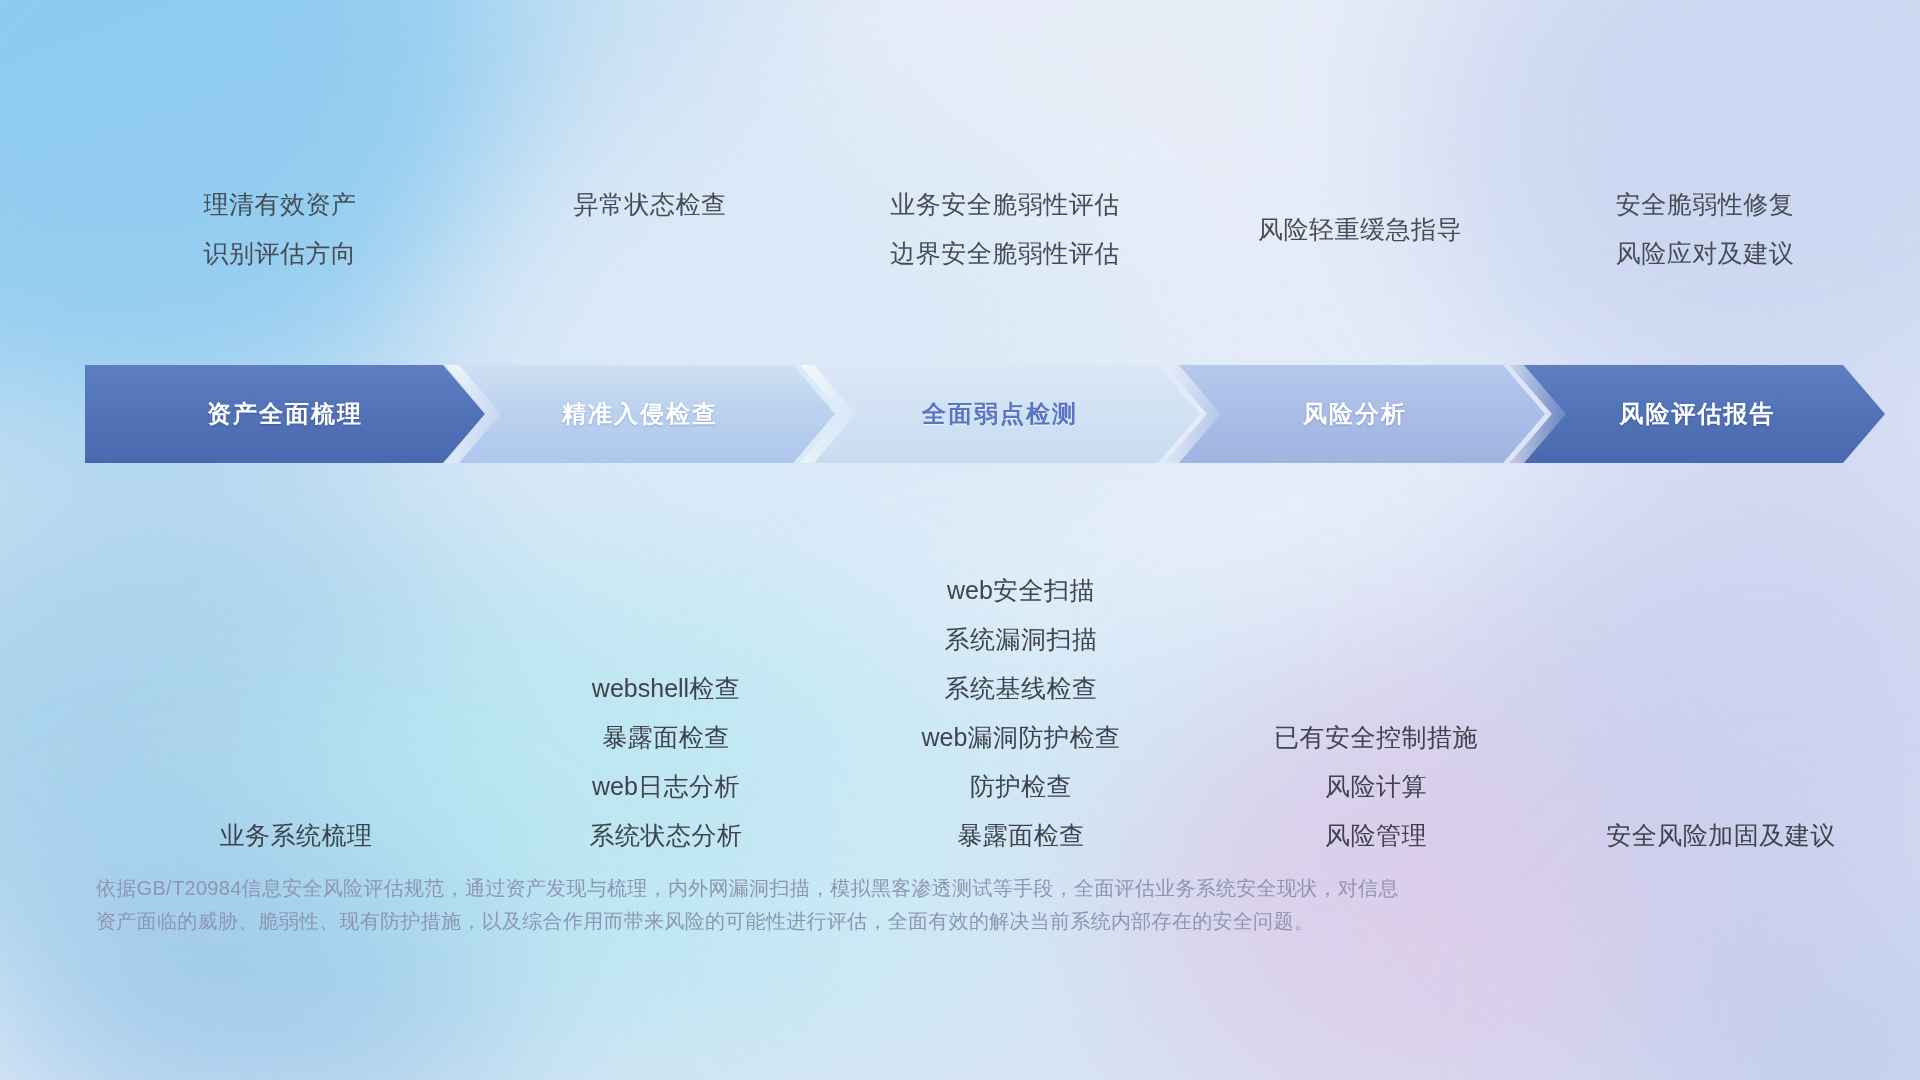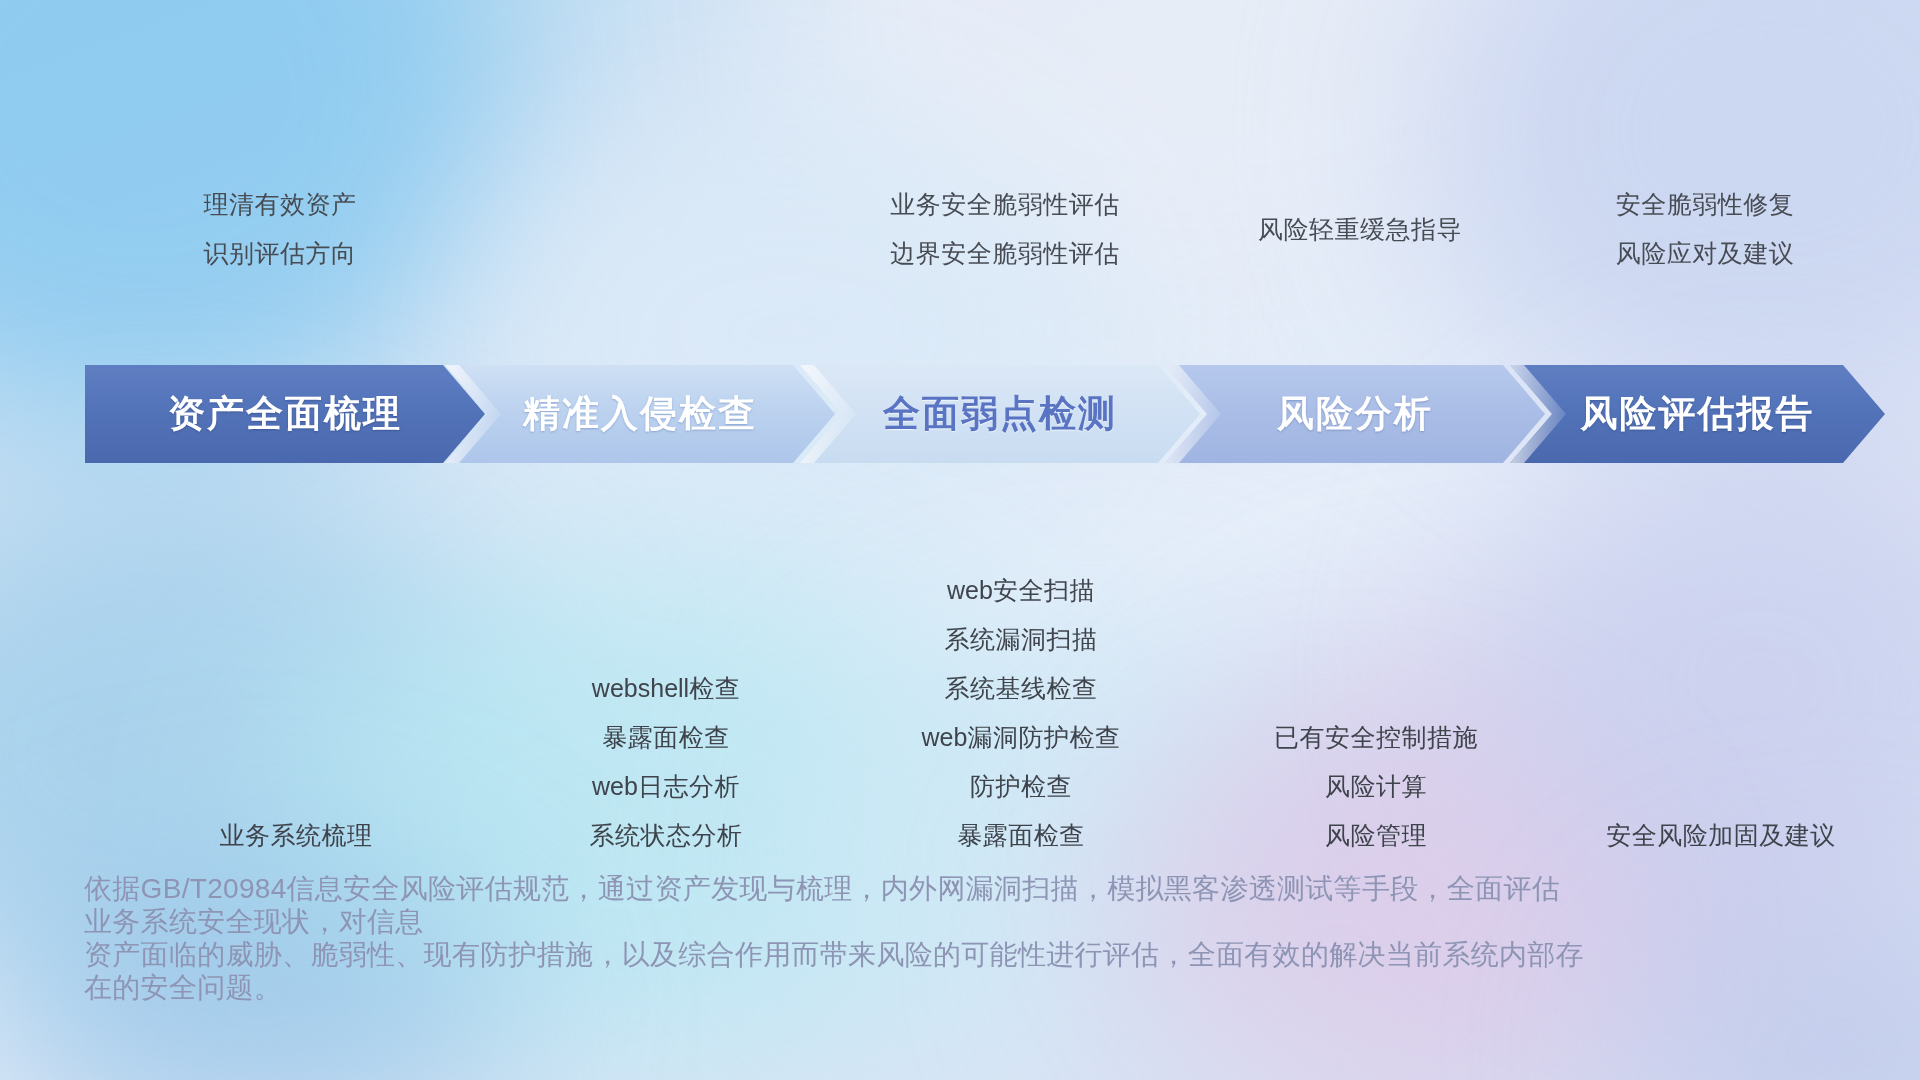--- a/index.html
+++ b/index.html
@@ -68,21 +68,21 @@
     position:absolute;top:0;height:98px;
     display:flex;align-items:center;justify-content:center;
     -webkit-clip-path:polygon(0 0, calc(100% - 42px) 0, 100% 50%, calc(100% - 42px) 100%, 0 100%, 42px 50%);
     clip-path:polygon(0 0, calc(100% - 42px) 0, 100% 50%, calc(100% - 42px) 100%, 0 100%, 42px 50%);
   }
   .arrow.first{
     -webkit-clip-path:polygon(0 0, calc(100% - 42px) 0, 100% 50%, calc(100% - 42px) 100%, 0 100%);
     clip-path:polygon(0 0, calc(100% - 42px) 0, 100% 50%, calc(100% - 42px) 100%, 0 100%);
   }
   .arrow .lbl{
-    font-size:37px;font-weight:700;letter-spacing:2px;
+    font-size:24px;font-weight:700;letter-spacing:2px;
     white-space:nowrap;
   }
   .a1{left:0;width:400px;background:linear-gradient(180deg,#5f7ec2 0%,#5272b8 50%,#4a68ad 100%);}
   .a1 .lbl{color:#ffffff;text-shadow:0 1px 2px rgba(30,50,100,.35);}
   .a2{left:360px;width:390px;background:linear-gradient(180deg,#cfe0f4 0%,#bcd2ef 45%,#adc6ea 100%);}
   .a2 .lbl{color:#ffffff;text-shadow:0 1px 2px rgba(90,120,175,.45);}
   .a3{left:715px;width:400px;background:linear-gradient(180deg,#dbe8f6 0%,#d2e2f4 45%,#c8dcf1 100%);}
   .a3 .lbl{color:#5a74c4;text-shadow:0 1px 1px rgba(255,255,255,.7);}
   .a4{left:1080px;width:380px;background:linear-gradient(180deg,#b6c8ec 0%,#a9bde6 50%,#9fb4e1 100%);}
   .a4 .lbl{color:#ffffff;text-shadow:0 1px 2px rgba(70,95,160,.4);}
@@ -100,22 +100,22 @@
     clip-path:polygon(0 0, 14px 0, 56px 50%, 14px 100%, 0 100%, 42px 50%);
     opacity:.9;pointer-events:none;
   }
   .n1{left:360px;}
   .n2{left:715px;}
   .n3{left:1080px;}
   .n4{left:1425px;}
 
   
   #footer{
-    position:absolute;left:84px;top:872px;width:1500px;
-    color:#8e95b4;font-size:28px;line-height:33px;letter-spacing:.3px;
+    position:absolute;left:96px;top:872px;width:1500px;
+    color:#8e95b4;font-size:20px;line-height:33px;letter-spacing:.3px;
   }
   #footer p{margin:0;}
 </style>
 </head>
 <body>
 
 <div id="bg">
   <div class="layer base"></div>
   <div class="layer blob b1"></div>
   <div class="layer blob b2"></div>
@@ -132,20 +132,21 @@
 </div>
 
 <div id="content">
 
   <div class="cols-top top">
     <div class="col c1">
       <div class="item">理清有效资产</div>
       <div class="item">识别评估方向</div>
     </div>
     <div class="col c2">
+      <div class="item">异常状态检查</div>
     </div>
     <div class="col c3">
       <div class="item">业务安全脆弱性评估</div>
       <div class="item">边界安全脆弱性评估</div>
     </div>
     <div class="col c4">
       <div class="item" style="line-height:98px;">风险轻重缓急指导</div>
     </div>
     <div class="col c5">
       <div class="item">安全脆弱性修复</div>

